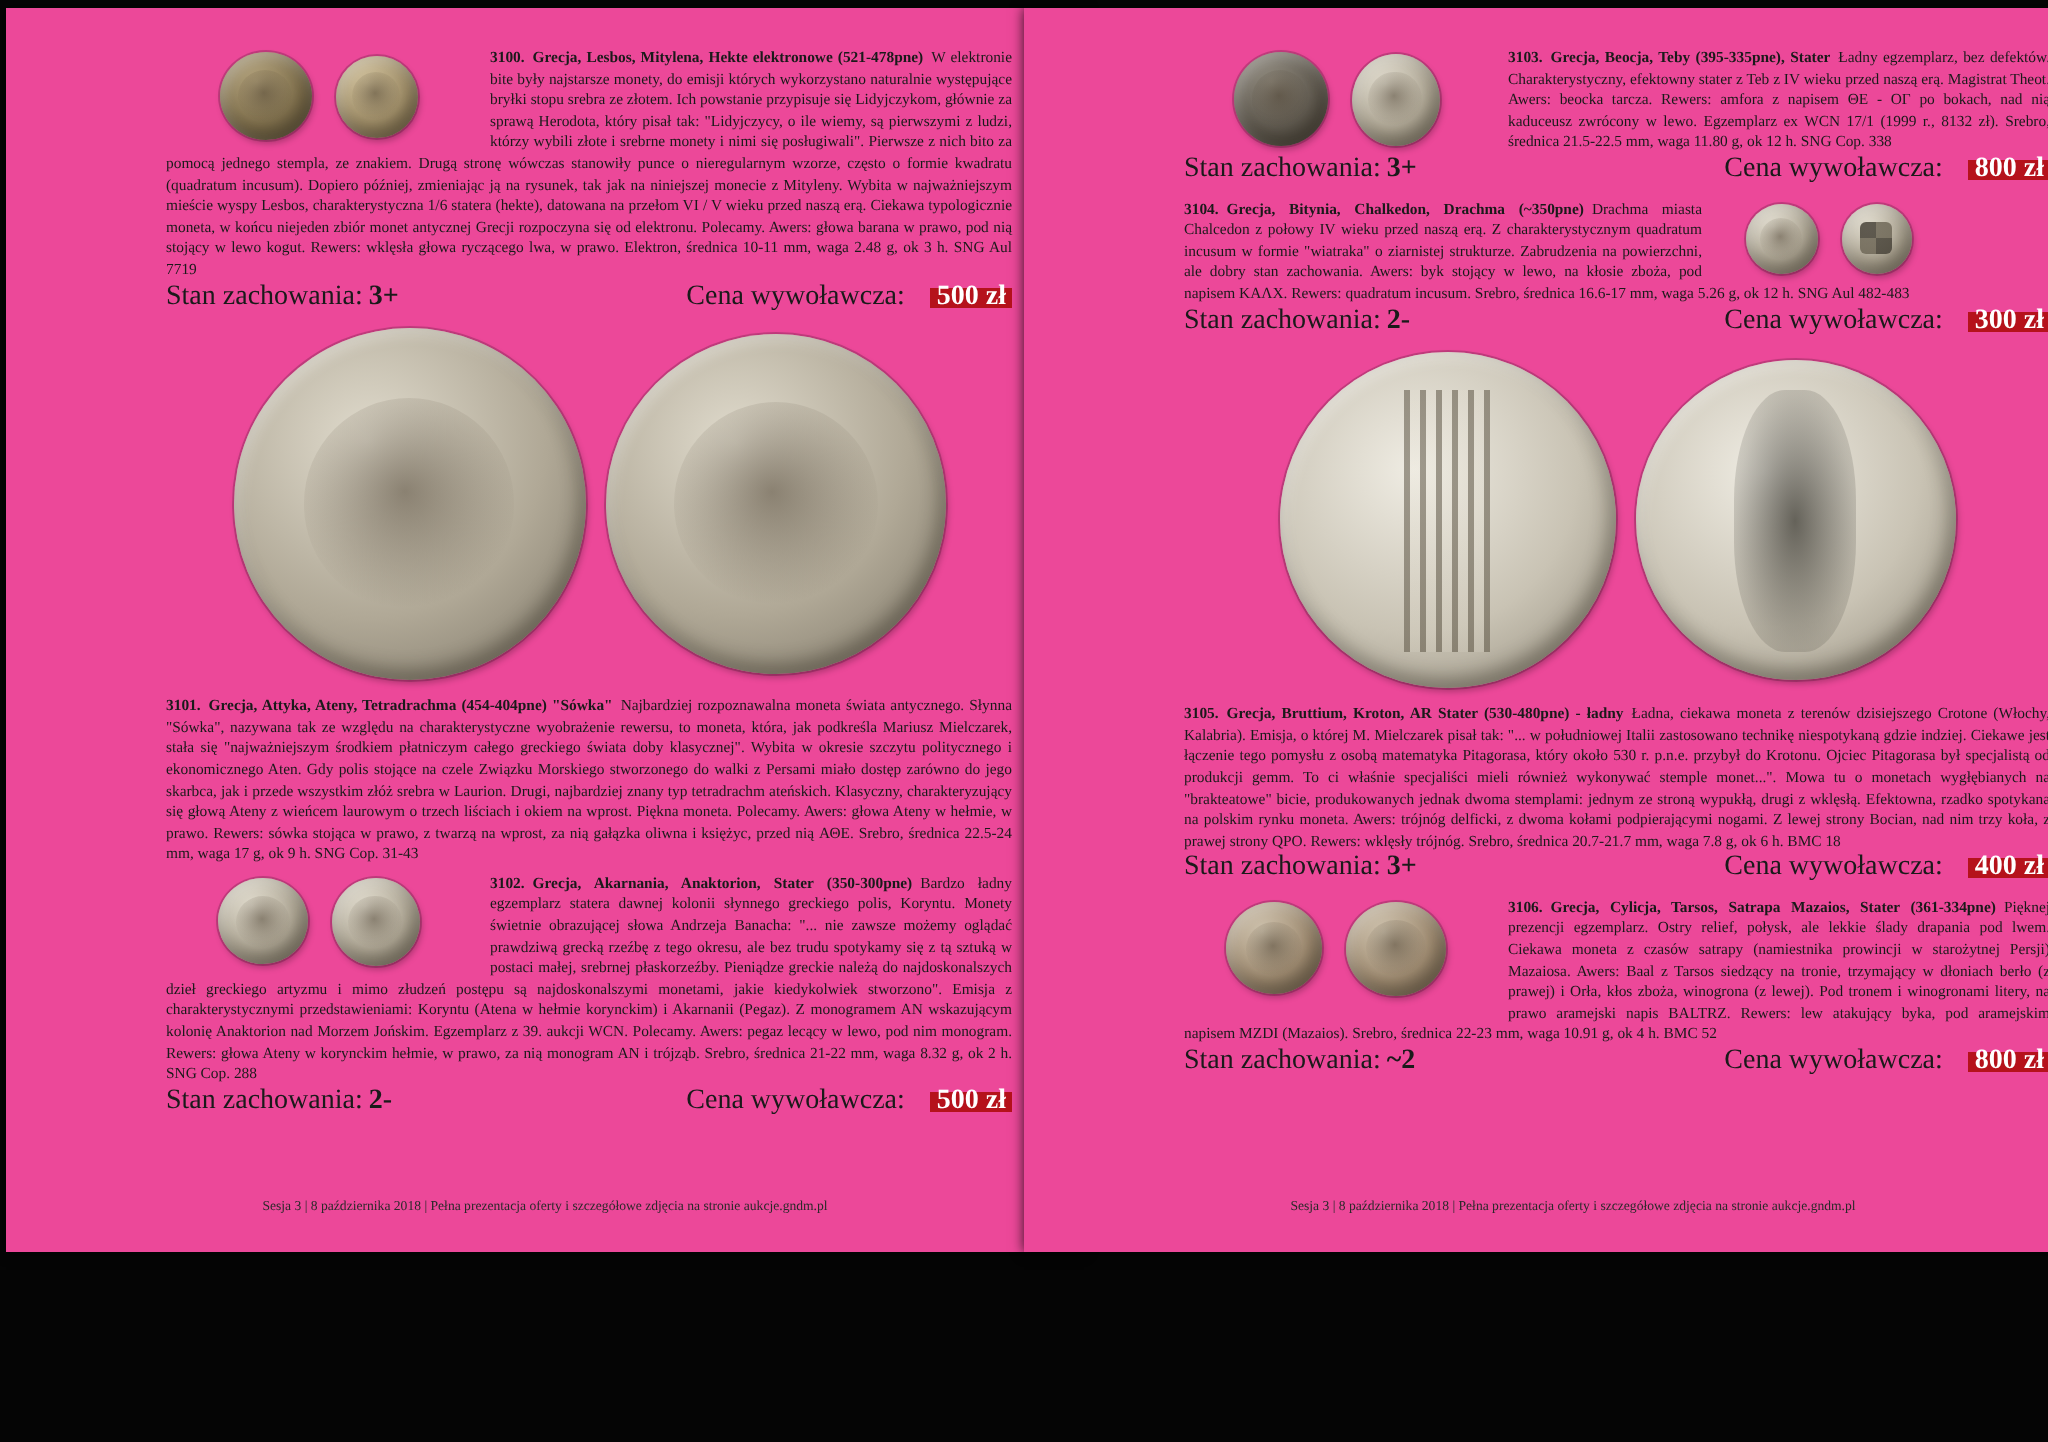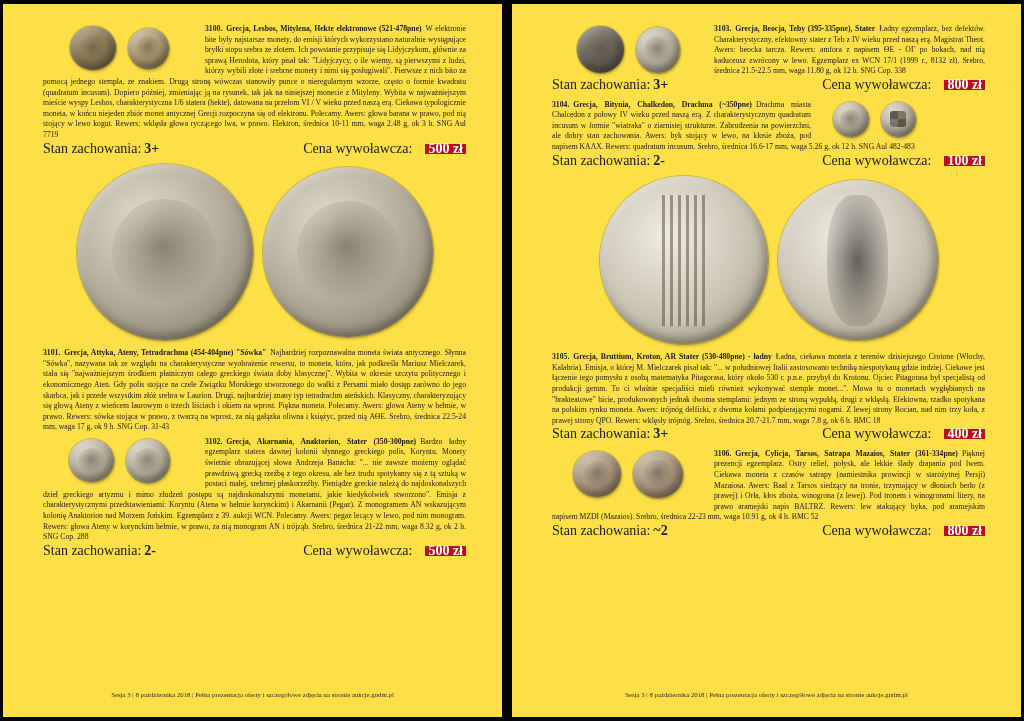--- a/index.html
+++ b/index.html
@@ -5,24 +5,25 @@
   html,body{margin:0;padding:0;}
   body{
     width:1024px;height:721px;
     background:#050505;
     position:relative;
     font-family:"Liberation Serif", serif;
     color:#1a1a1a;
     overflow:hidden;
   }
   .page{
-    position:absolute;top:4px;height:713px;
-    background:#fde047;
+    position:absolute;top:4px;height:622px;
+    background:#ec4899;
     overflow:hidden;
     box-shadow:0 0 6px rgba(0,0,0,.8);
+    padding-left:40px;
   }
   .page.left{left:3px;width:499px;}
   .page.right{left:512px;width:509px;}
   .page-content{
     padding:20px 36px 0 40px;
     font-size:7.7px;
     line-height:10.6px;
     text-align:justify;
   }
   .lot{margin-bottom:4px;}
@@ -164,21 +165,21 @@
     <div class="lot">
       <div class="coin-pair float-right">
         <div class="coin silver motif" style="width:36px;height:35px"></div>
         <div class="coin silver incuse-square" style="width:35px;height:35px"></div>
       </div>
       <p class="lot-text">
         <span class="lot-no">3104.</span><span class="lot-title">Grecja, Bitynia, Chalkedon, Drachma (~350pne)</span><span>Drachma miasta Chalcedon z połowy IV wieku przed naszą erą. Z charakterystycznym quadratum incusum w formie "wiatraka" o ziarnistej strukturze. Zabrudzenia na powierzchni, ale dobry stan zachowania. Awers: byk stojący w lewo, na kłosie zboża, pod napisem ΚΑΛΧ. Rewers: quadratum incusum. Srebro, średnica 16.6-17 mm, waga 5.26 g, ok 12 h. SNG Aul 482-483</span>
       </p>
       <div class="lot-meta">
         <span><span>Stan zachowania:</span><span class="cond-value">2-</span></span>
-        <span><span>Cena wywoławcza:</span><span class="price-value">100 zł</span></span>
+        <span><span>Cena wywoławcza:</span><span class="price-value">300 zł</span></span>
       </div>
     </div>
 
     <div class="plate-row">
       <div class="coin silver-bright tripod" style="width:168px;height:168px"></div>
       <div class="coin silver-bright incuse-center" style="width:160px;height:160px"></div>
     </div>
 
     <div class="lot">
       <p class="lot-text">

